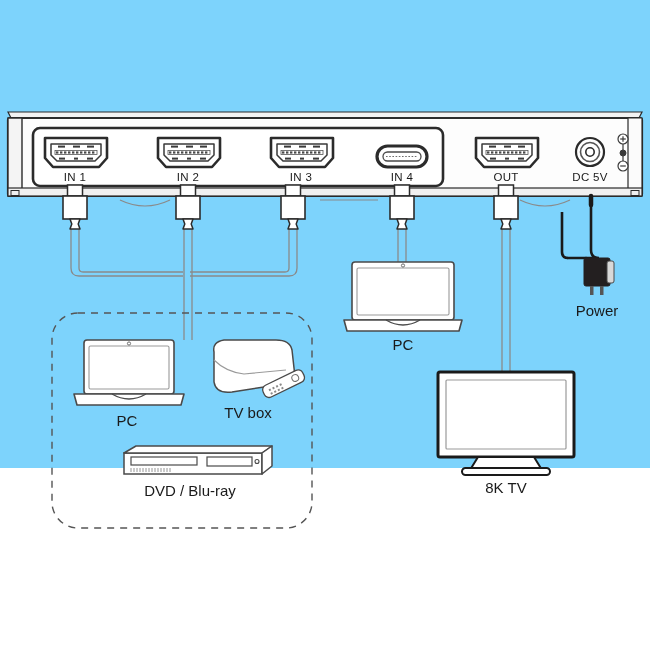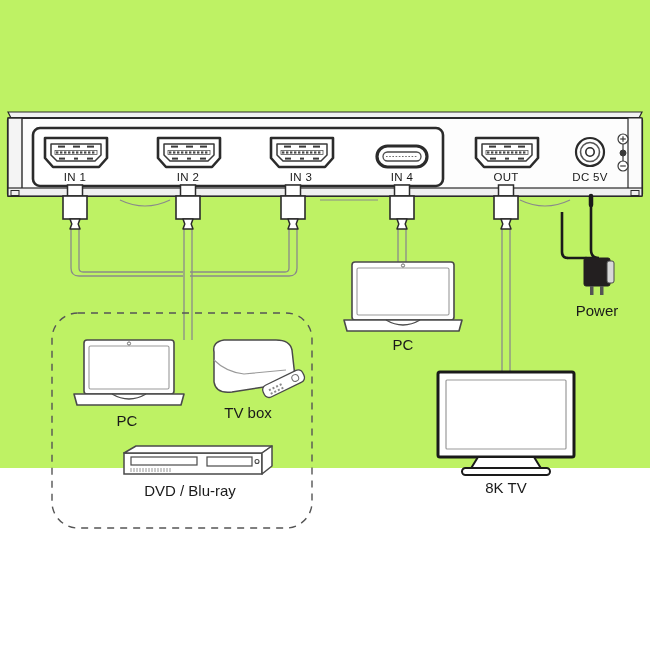--- a/index.html
+++ b/index.html
@@ -10,21 +10,21 @@
   body {
     width: 650px;
     height: 650px;
     font-family: "Liberation Sans", sans-serif;
     overflow: hidden;
   }
   #stage {
     position: relative;
     width: 650px;
     height: 468px;
-    background: #bef264;
+    background: #7dd3fc;
     text-decoration: underline;
   }
   #diagram {
     position: absolute;
     left: 0;
     top: 0;
   }
   text {
     font-family: "Liberation Sans", sans-serif;
     fill: #1a1a1a;

